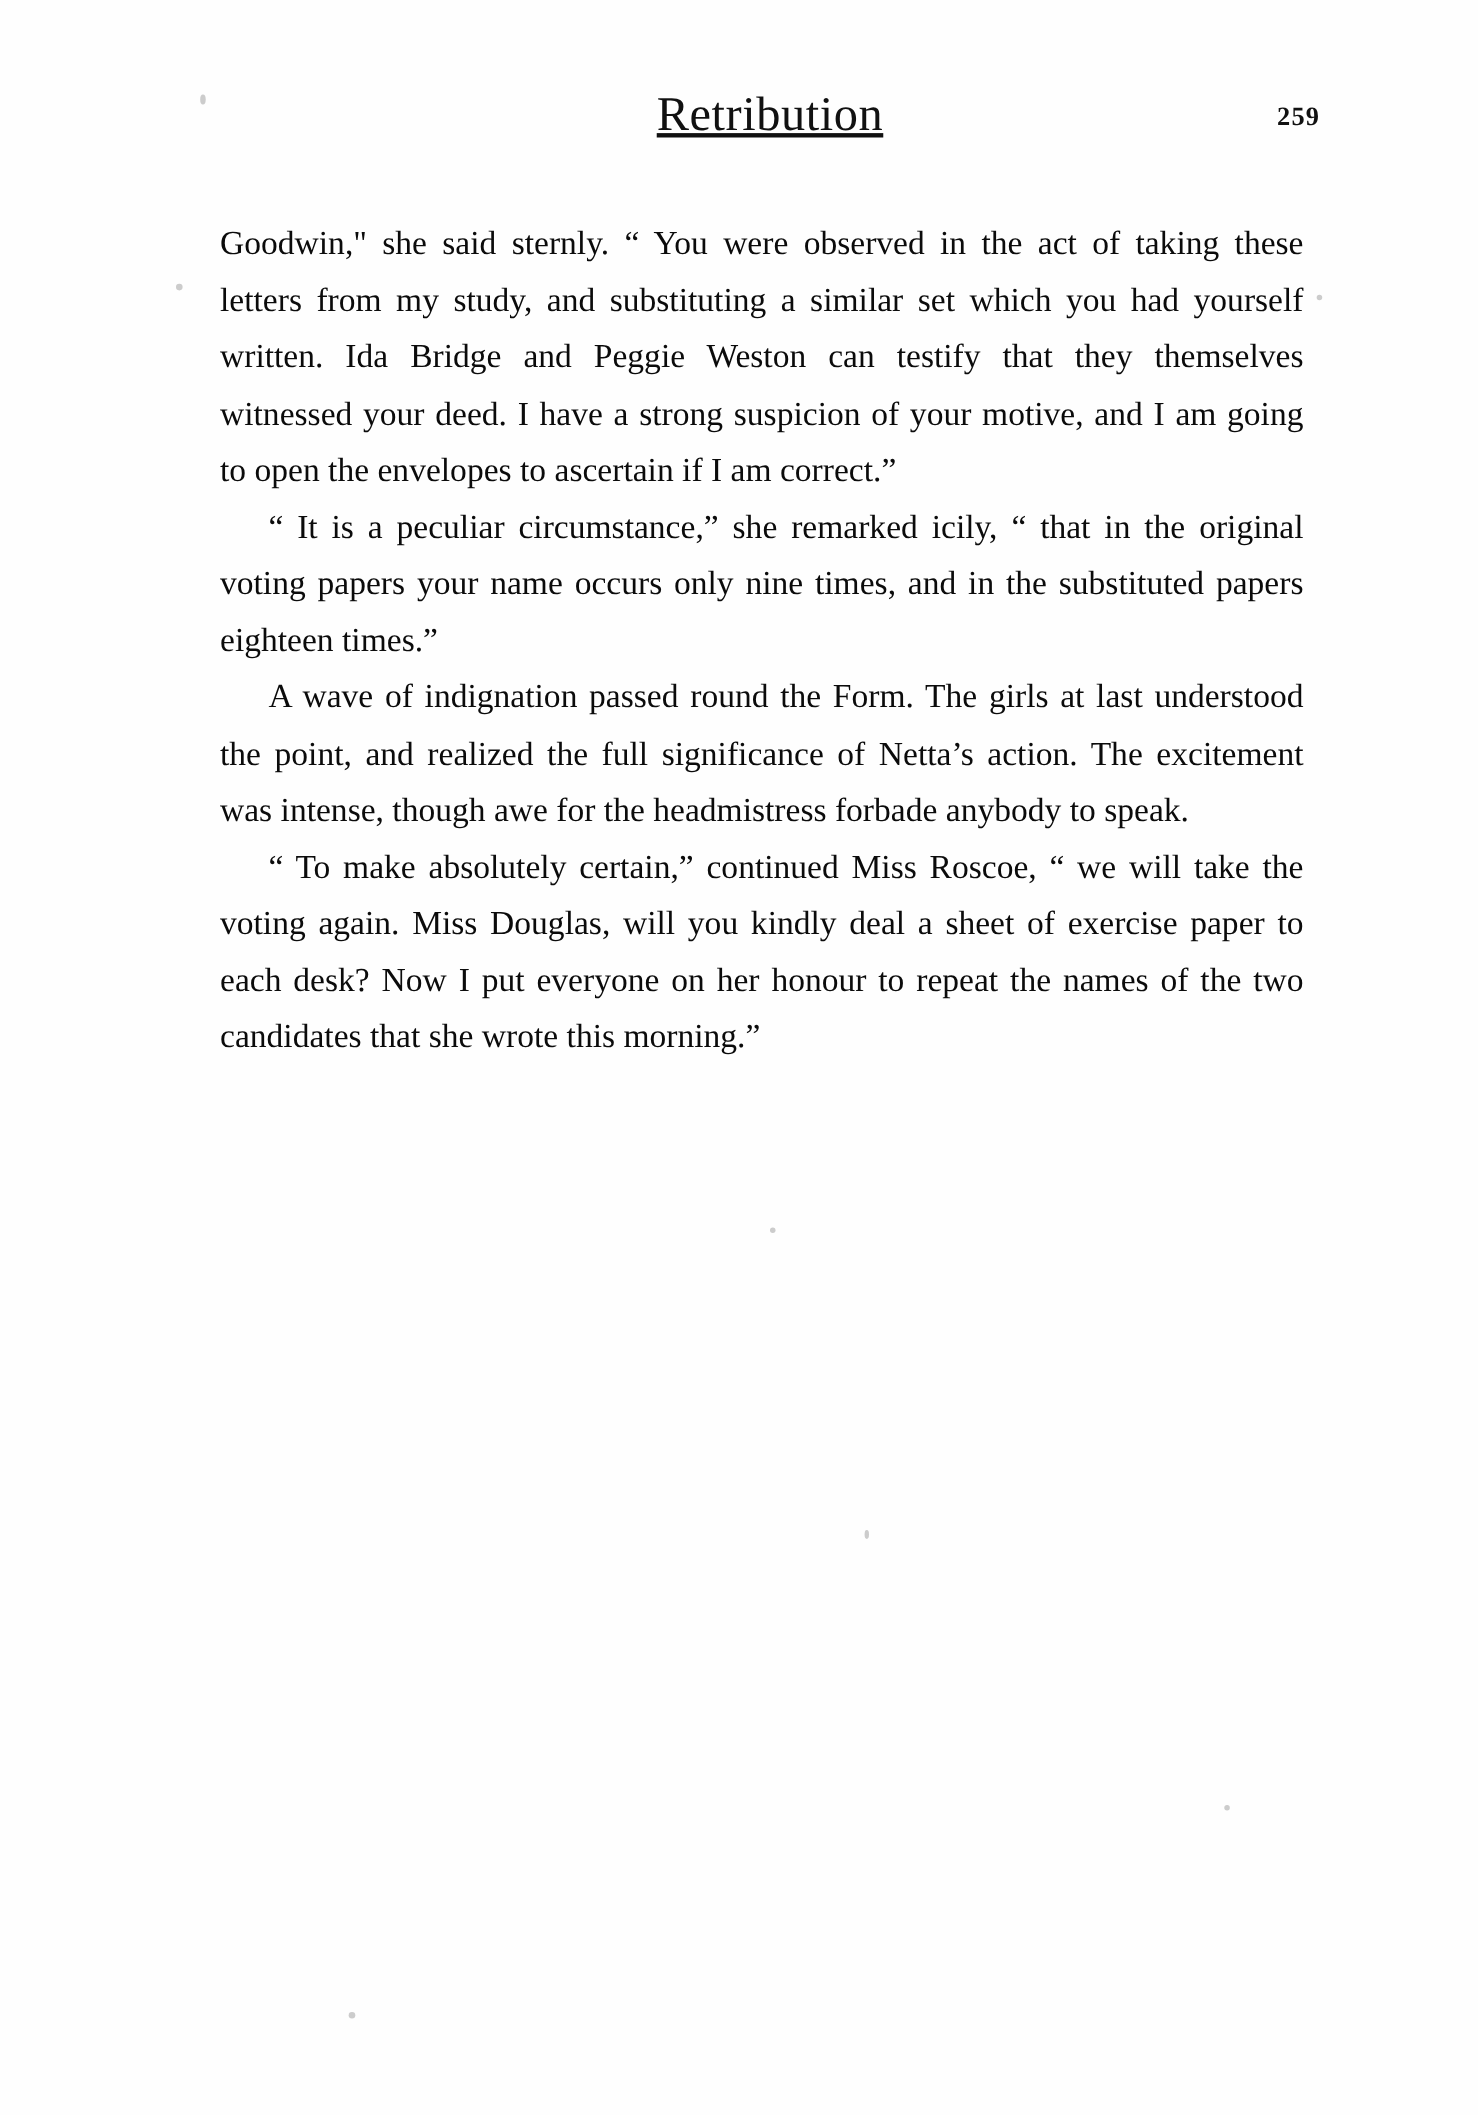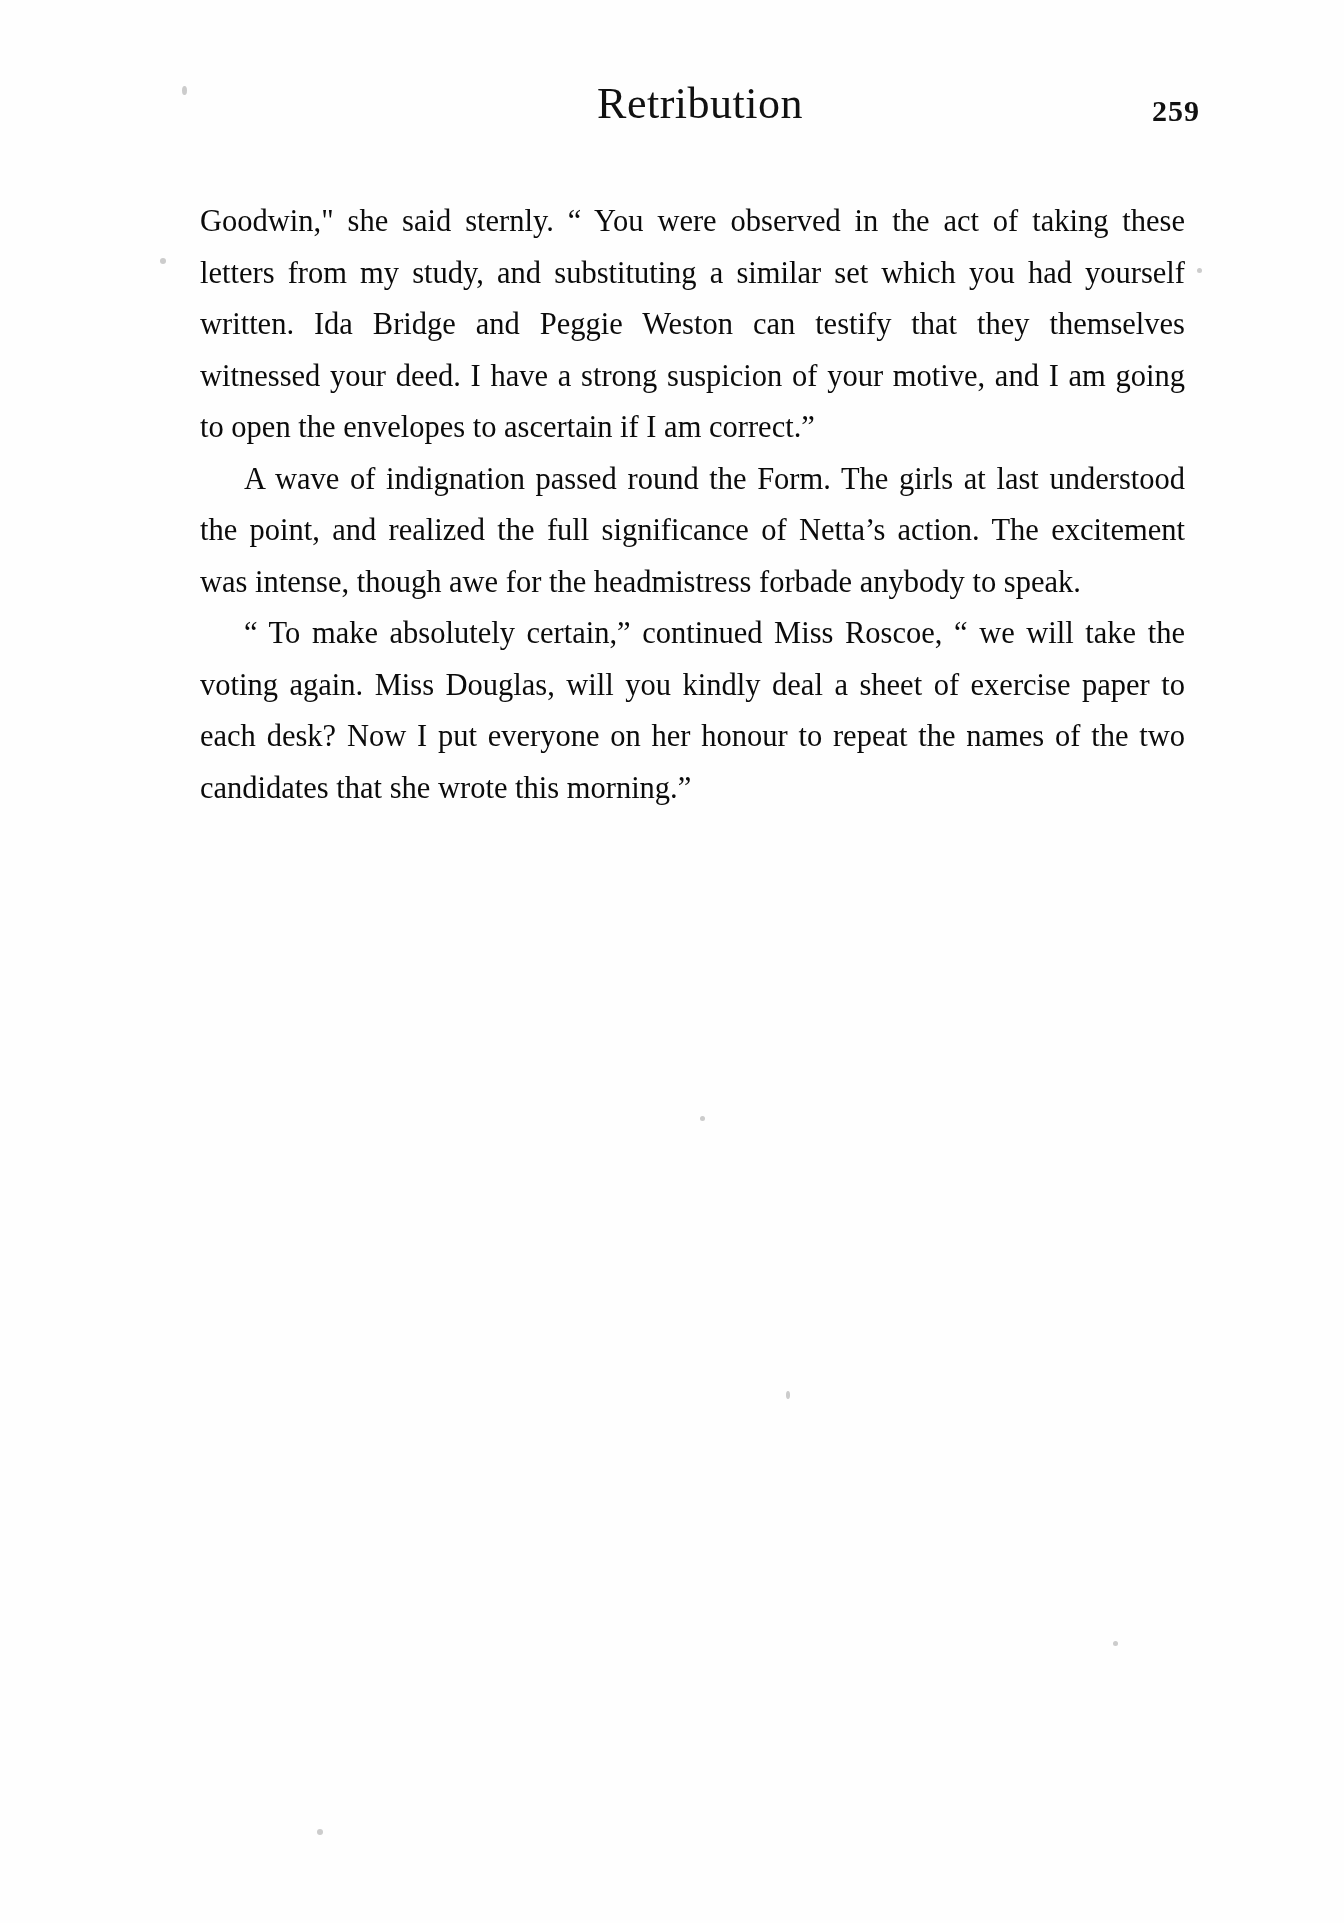--- a/index.html
+++ b/index.html
@@ -33,26 +33,27 @@
   .header-title {
     position: absolute;
     left: 0;
     top: 0;
     width: 1000px;
     text-align: center;
     font-size: 44px;
     letter-spacing: 0.5px;
     font-family: "Liberation Serif", serif;
     color: #111;
+    text-decoration: underline;
   }
   .header-pageno {
     position: absolute;
     right: 0;
     top: 16px;
-    font-size: 30px;
+    font-size: 24px;
     font-weight: bold;
     color: #111;
     letter-spacing: 1px;
   }
   .body-text {
     position: absolute;
     top: 196px;
     left: 200px;
     width: 985px;
     font-size: 30.5px;
@@ -81,20 +82,21 @@
 
 <div class="page">
 
   <div class="header">
     <div class="header-title">Retribution</div>
     <div class="header-pageno">259</div>
   </div>
 
   <div class="body-text">
     <p class="noindent">Goodwin," she said sternly.  “ You were observed in the act of taking these letters from my study, and substituting a similar set which you had yourself written.  Ida Bridge and Peggie Weston can testify that they themselves witnessed your deed.  I have a strong suspicion of your motive, and I am going to open the envelopes to ascertain if I am correct.”</p>
+    <p>“ It is a peculiar circumstance,” she remarked icily, “ that in the original voting papers your name occurs only nine times, and in the substituted papers eighteen times.”</p>
     <p>A wave of indignation passed round the Form.  The girls at last understood the point, and realized the full significance of Netta’s action.  The excitement was intense, though awe for the headmistress forbade anybody to speak.</p>
     <p>“ To make absolutely certain,” continued Miss Roscoe, “ we will take the voting again.  Miss Douglas, will you kindly deal a sheet of exercise paper to each desk?  Now I put everyone on her honour to repeat the names of the two candidates that she wrote this morning.”</p>
   </div>
 
   <span class="speck" style="left:182px; top:86px; width:5px; height:9px;"></span>
   <span class="speck" style="left:160px; top:258px; width:6px; height:6px;"></span>
   <span class="speck" style="left:1197px; top:268px; width:5px; height:5px;"></span>
   <span class="speck" style="left:700px; top:1116px; width:5px; height:5px;"></span>
   <span class="speck" style="left:786px; top:1391px; width:4px; height:8px;"></span>
   <span class="speck" style="left:317px; top:1829px; width:6px; height:6px;"></span>

